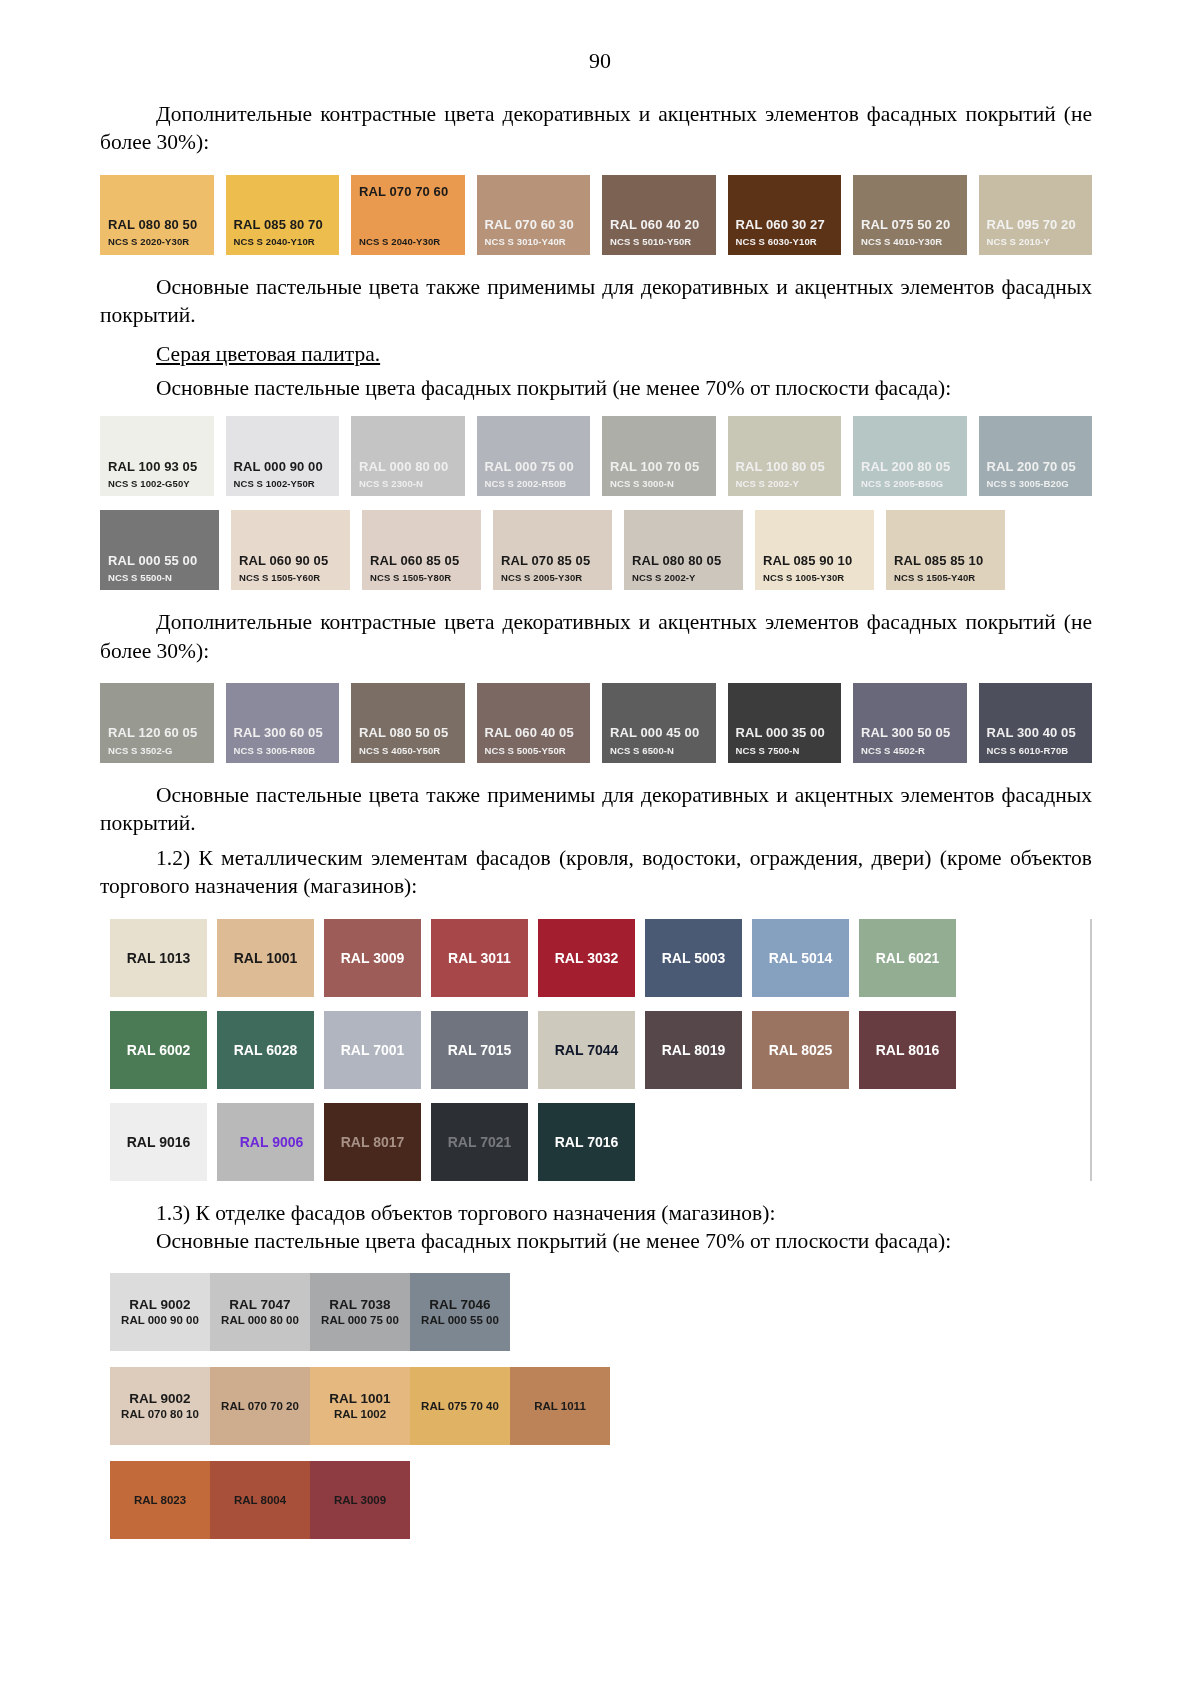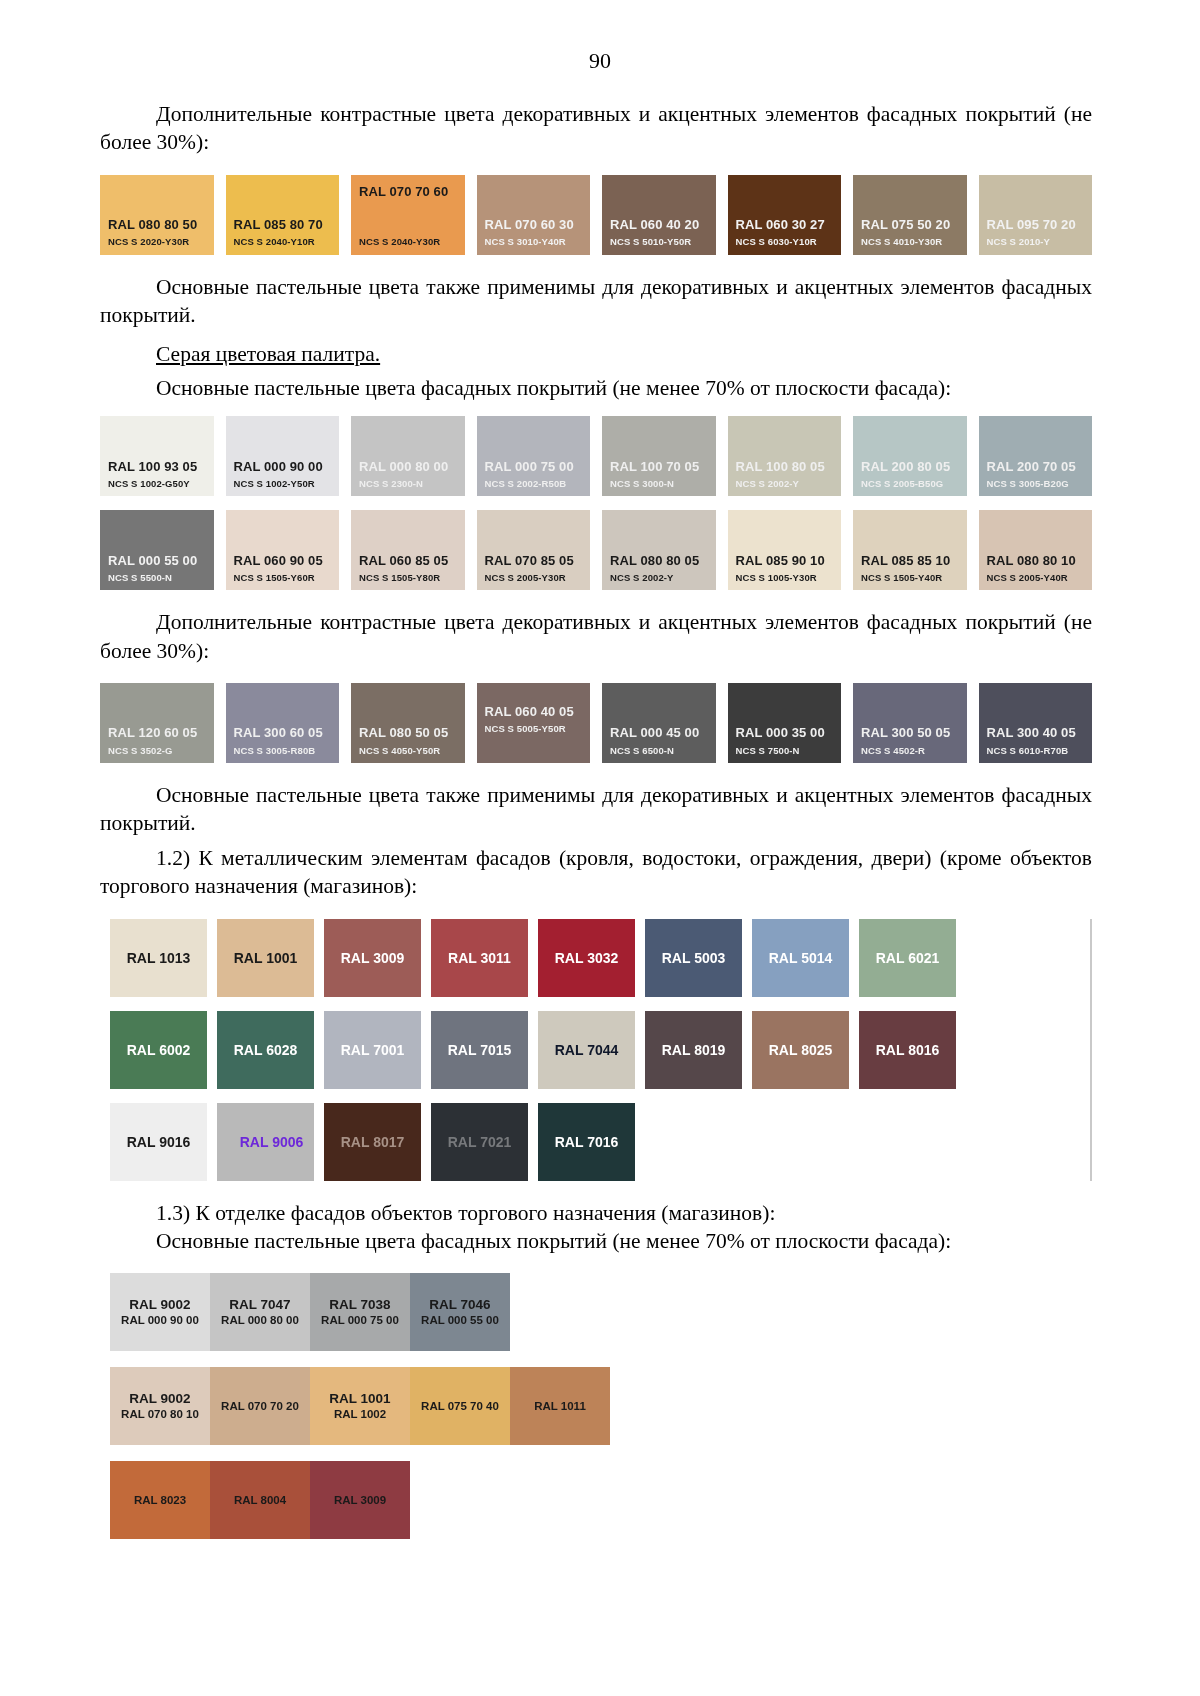--- a/index.html
+++ b/index.html
@@ -262,24 +262,20 @@
           <div class="ncs">NCS S 2002-Y</div>
         </div>
         <div class="swatch" style="background: rgb(236, 226, 206); color: rgb(26, 26, 26);">
           <div class="ral">RAL 085 90 10</div>
           <div class="ncs">NCS S 1005-Y30R</div>
         </div>
         <div class="swatch" style="background: rgb(222, 210, 189); color: rgb(26, 26, 26);">
           <div class="ral">RAL 085 85 10</div>
           <div class="ncs">NCS S 1505-Y40R</div>
         </div>
-        <div class="swatch" style="background: rgb(215, 196, 179); color: rgb(26, 26, 26);">
-          <div class="ral">RAL 080 80 10</div>
-          <div class="ncs">NCS S 2005-Y40R</div>
-        </div>
       </div>
 
     <div class="spacer-18"></div>
 
     <p class="para">Дополнительные контрастные цвета декоративных и акцентных элементов фасадных покрытий (не более 30%):</p>
 
     <div class="spacer-18"></div>
 
     <div class="swatch-row">
         <div class="swatch" style="background: rgb(152, 154, 146); color: rgb(239, 239, 239);">
@@ -287,21 +283,21 @@
           <div class="ncs">NCS S 3502-G</div>
         </div>
         <div class="swatch" style="background: rgb(138, 138, 156); color: rgb(239, 239, 239);">
           <div class="ral">RAL 300 60 05</div>
           <div class="ncs">NCS S 3005-R80B</div>
         </div>
         <div class="swatch" style="background: rgb(123, 110, 100); color: rgb(239, 239, 239);">
           <div class="ral">RAL 080 50 05</div>
           <div class="ncs">NCS S 4050-Y50R</div>
         </div>
-        <div class="swatch" style="background: rgb(123, 104, 99); color: rgb(239, 239, 239); justify-content: center;">
+        <div class="swatch" style="background: rgb(123, 104, 99); color: rgb(239, 239, 239);">
           <div class="ral">RAL 060 40 05</div>
           <div class="ncs">NCS S 5005-Y50R</div>
         </div>
         <div class="swatch" style="background: rgb(93, 93, 93); color: rgb(239, 239, 239);">
           <div class="ral">RAL 000 45 00</div>
           <div class="ncs">NCS S 6500-N</div>
         </div>
         <div class="swatch" style="background: rgb(60, 60, 60); color: rgb(239, 239, 239);">
           <div class="ral">RAL 000 35 00</div>
           <div class="ncs">NCS S 7500-N</div>

